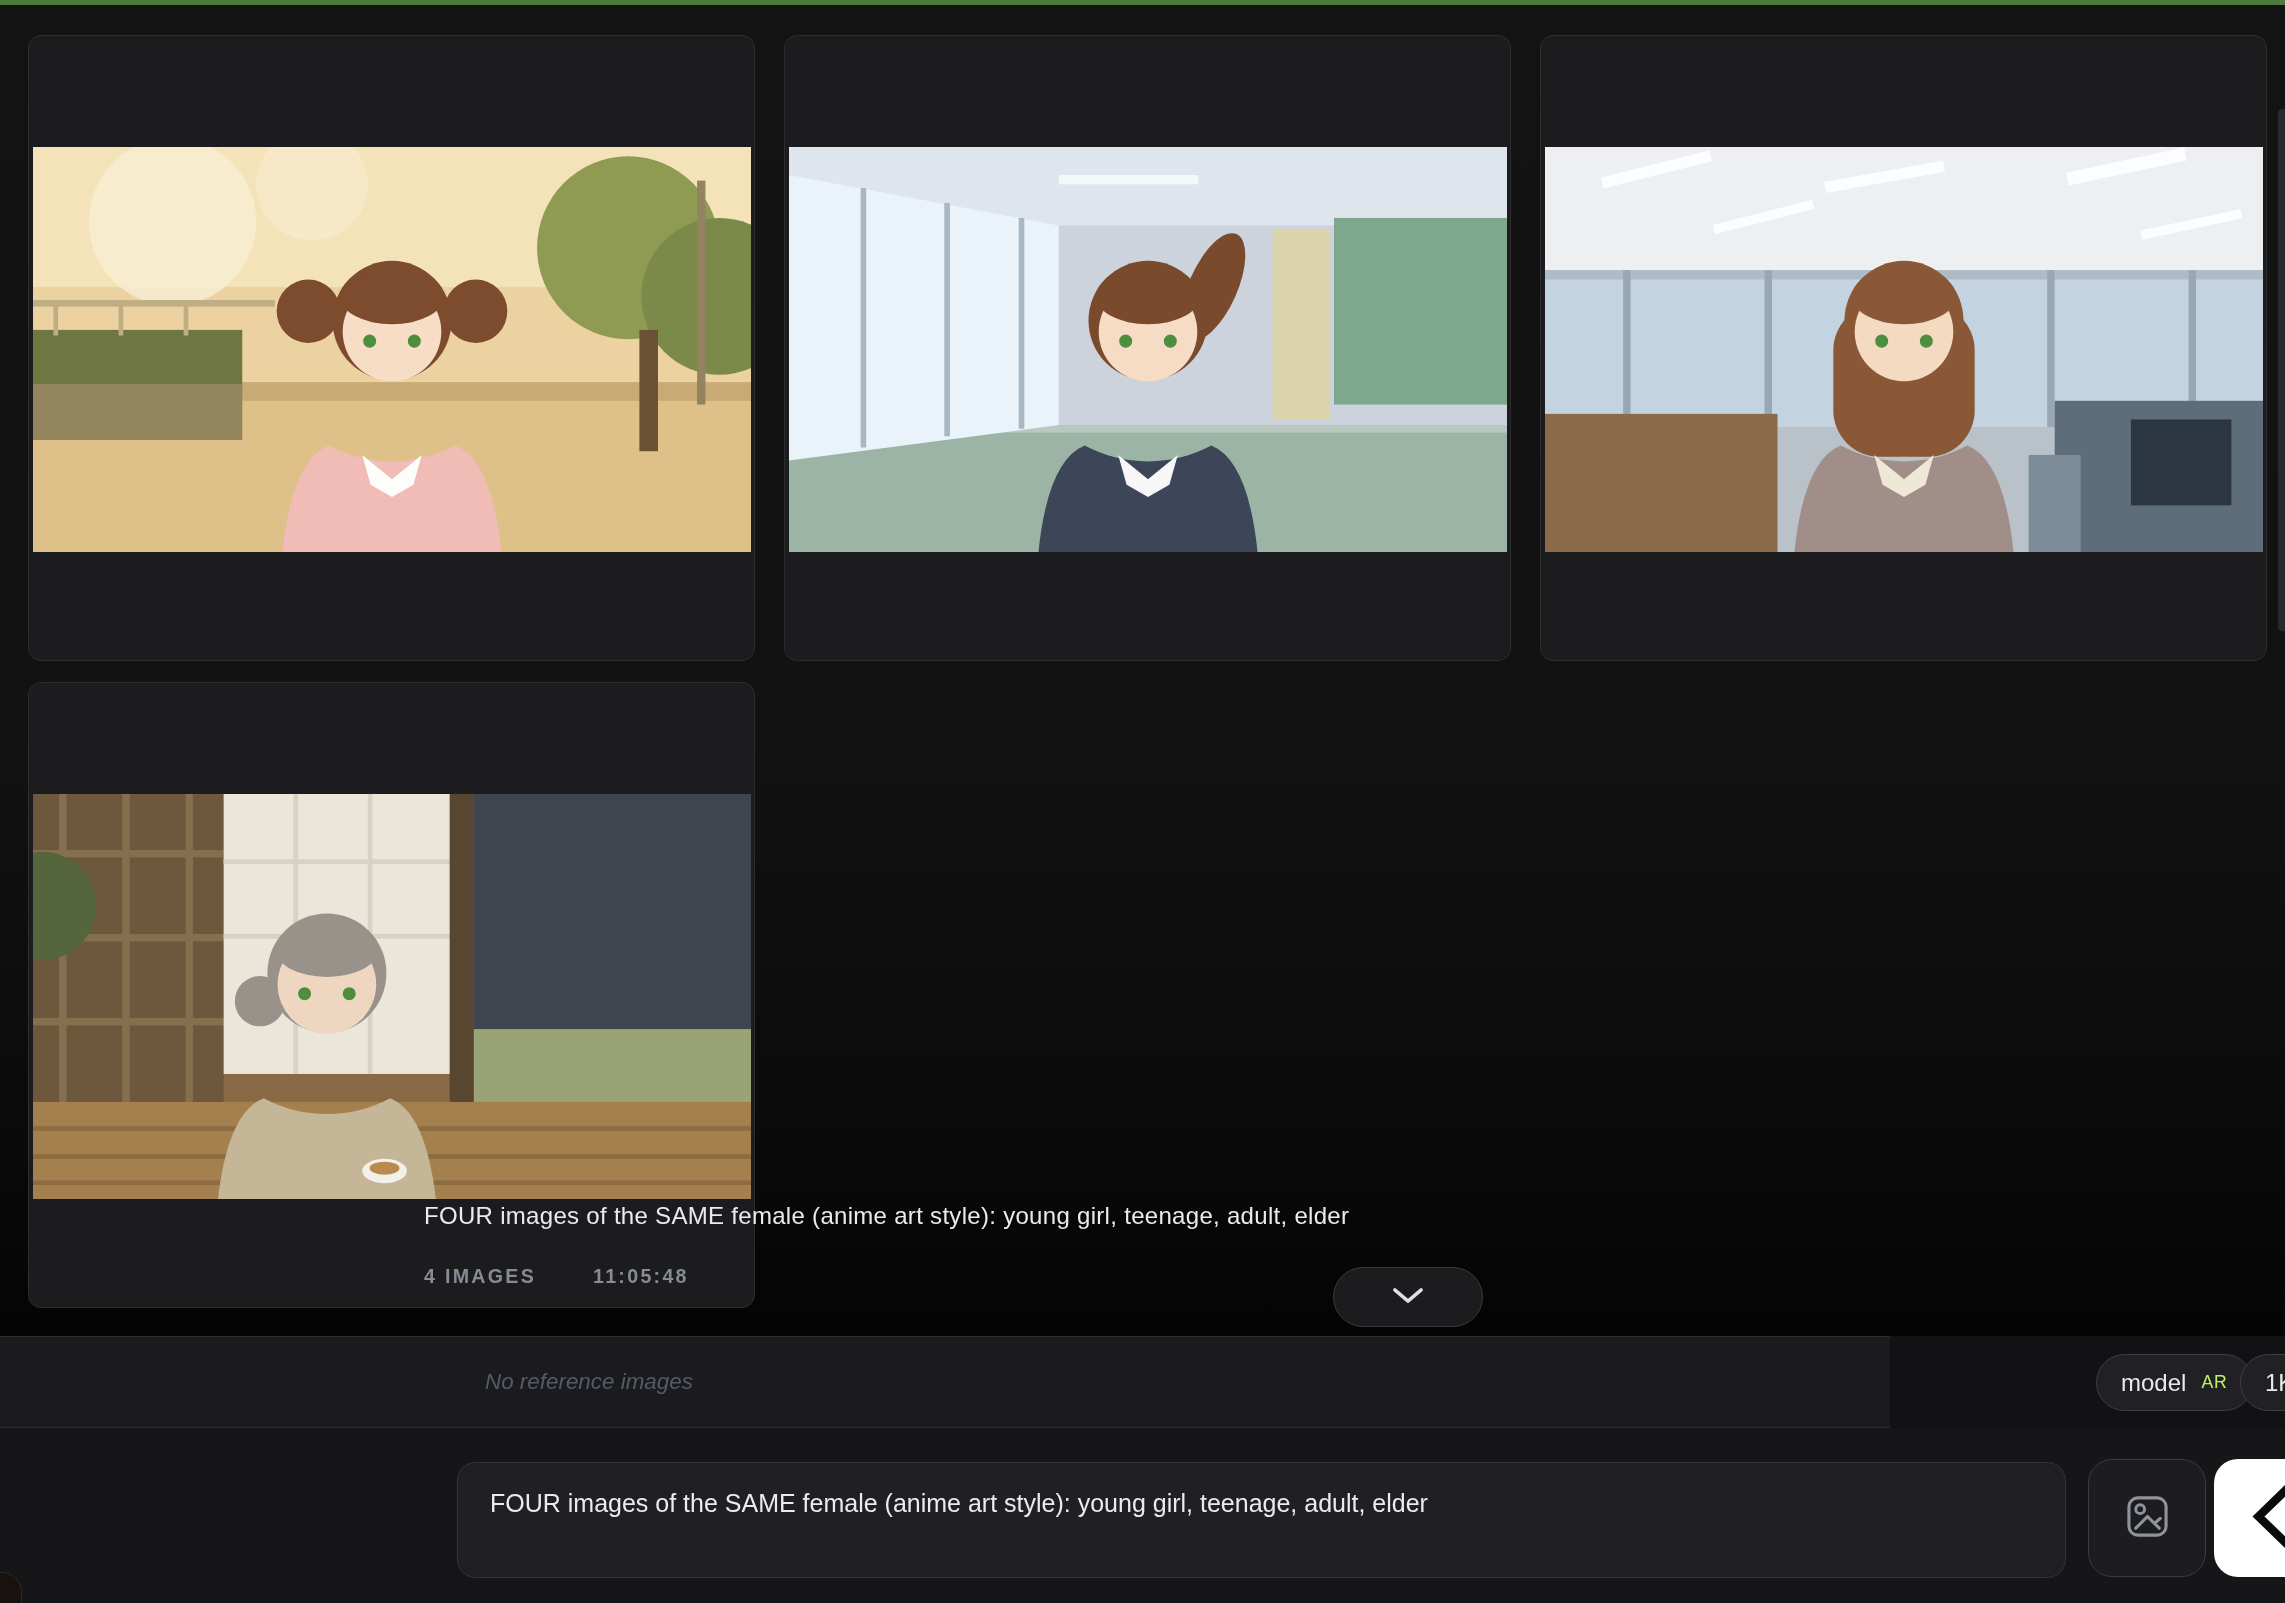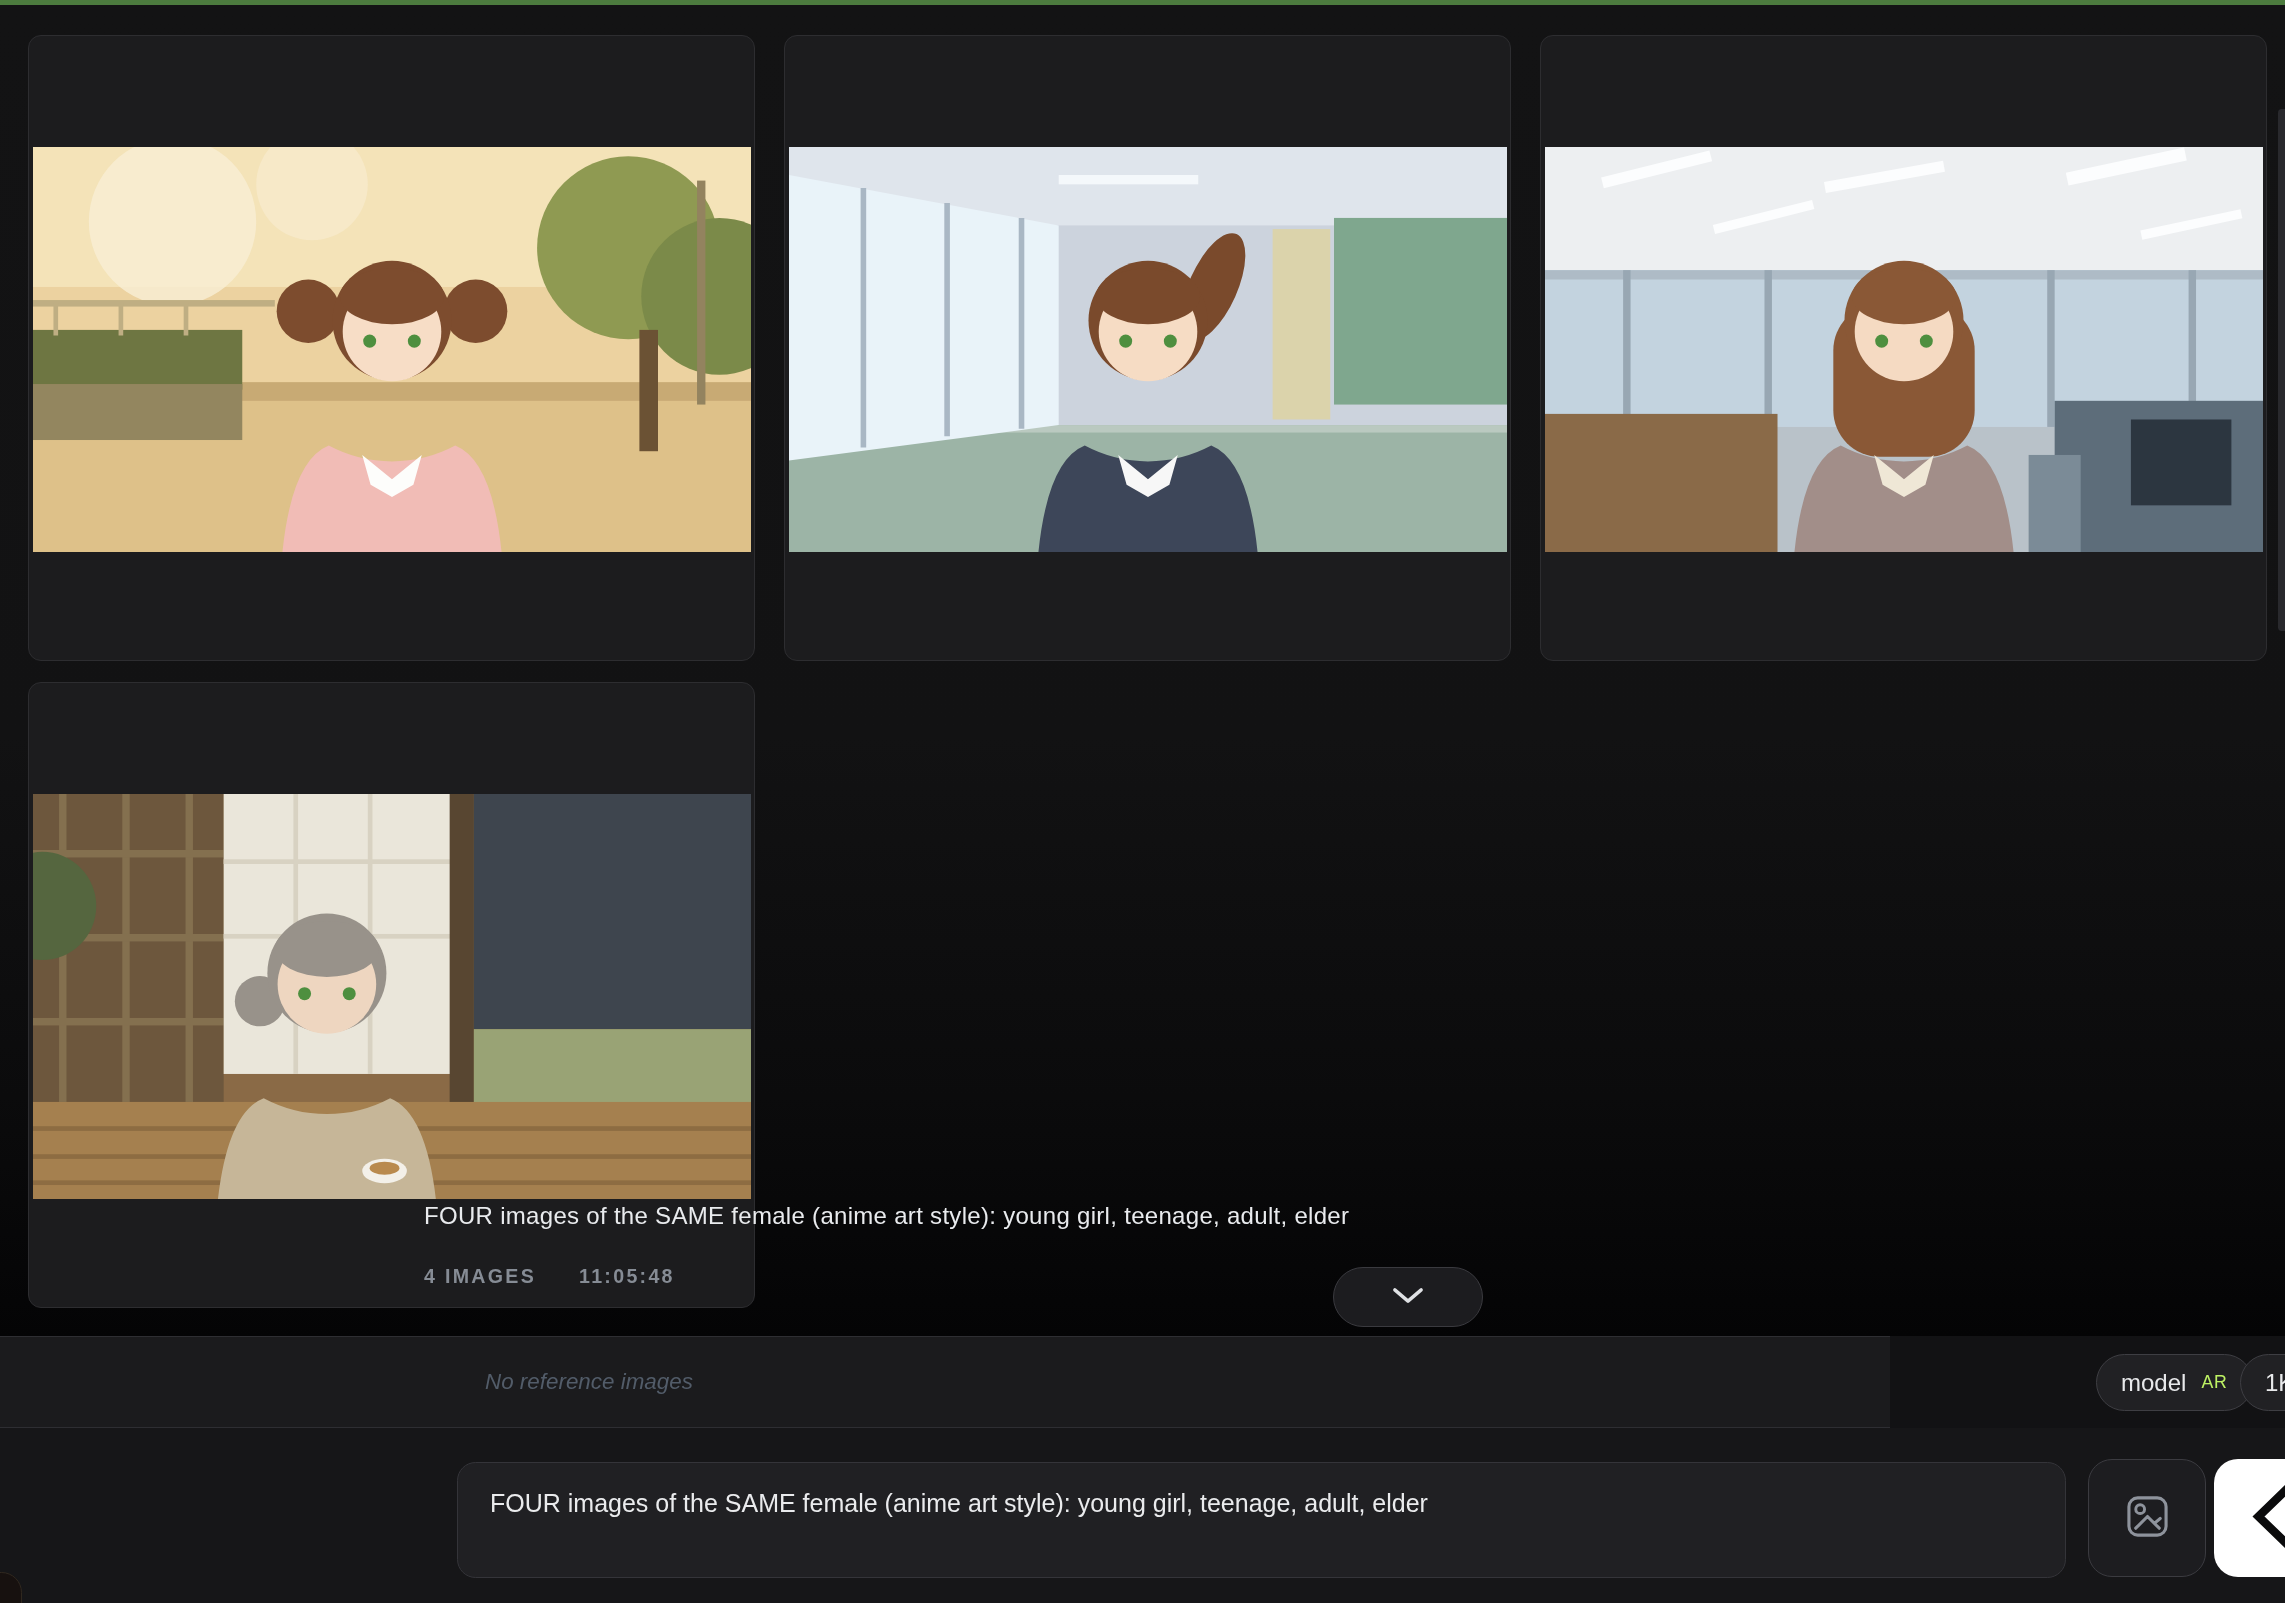--- a/index.html
+++ b/index.html
@@ -41,21 +41,21 @@
   .v3 .longhair{display:inline;}
   .v4 .bun,.v4 .cup{display:inline;}
   .v4 .collar{display:none;}
   .v4 .chara{transform:translate(-70px,6px);}
   
   .caption{
     position:absolute;left:424px;top:1197px;font-size:24px;color:#e9ebee;
     letter-spacing:0.3px;white-space:nowrap;
   }
   .meta{
-    position:absolute;left:424px;top:1260px;display:flex;gap:43px;
+    position:absolute;left:424px;top:1260px;display:flex;gap:57px;
     font-size:19.6px;font-weight:700;letter-spacing:2.3px;color:#868c95;white-space:nowrap;
   }
   
   .scroll-pill{
     position:absolute;left:1333px;top:1262px;width:150px;height:60px;
     background:#1c1c1f;border:1.4px solid #3a3a3f;border-radius:31px;
     display:flex;align-items:center;justify-content:center;cursor:pointer;
   }
   
   .sb-thumb{

